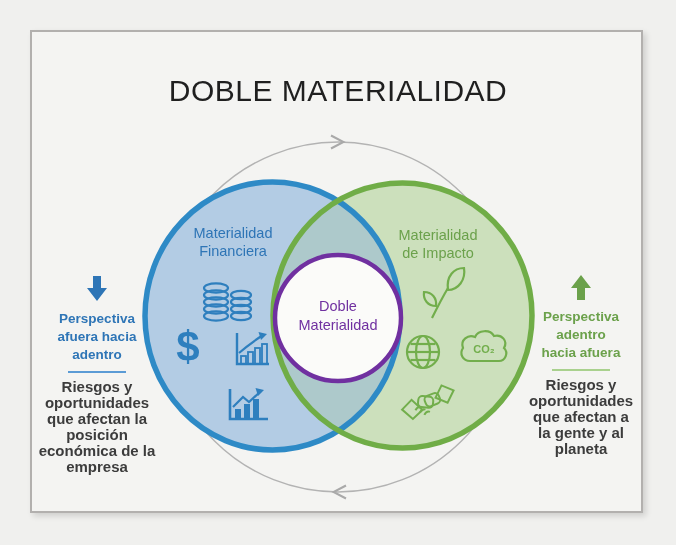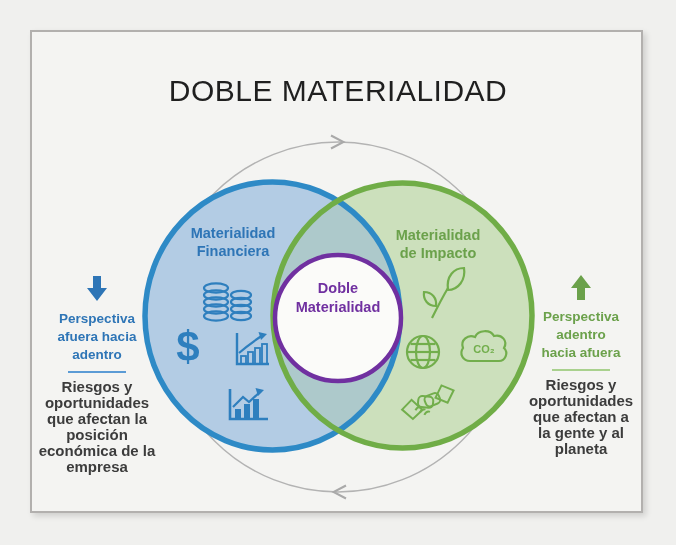--- a/index.html
+++ b/index.html
@@ -17,25 +17,25 @@
   }
   .page-title{
     position:absolute;left:0;top:74px;width:676px;
     text-align:center;
     font-size:30px;font-weight:400;letter-spacing:0.5px;
     color:#1f1f1f;
   }
   svg.diagram{position:absolute;left:0;top:0;}
   .venn-label{
     position:absolute;text-align:center;white-space:pre-line;
-    font-weight:700;font-size:14.5px;line-height:18px;
+    font-weight:400;font-size:14.5px;line-height:18px;
   }
   .venn-label.blue{left:173px;top:224px;width:120px;color:#2e75b6;}
   .venn-label.green{left:378px;top:226px;width:120px;color:#6ba14b;}
-  .venn-label.purple{left:278px;top:279px;width:120px;color:#7030a0;line-height:19px;}
+  .venn-label.purple{left:278px;top:297px;width:120px;color:#7030a0;line-height:19px;}
   .annotation{
     position:absolute;text-align:center;
   }
   .annotation.left{left:33px;top:276px;width:128px;}
   .annotation.right{left:517px;top:274px;width:128px;}
   .annotation .heading{
     white-space:pre-line;font-weight:700;font-size:13.5px;line-height:18px;margin-top:4px;
   }
   .annotation.left .heading{color:#2e75b6;}
   .annotation.right .heading{color:#6ba14b;}

